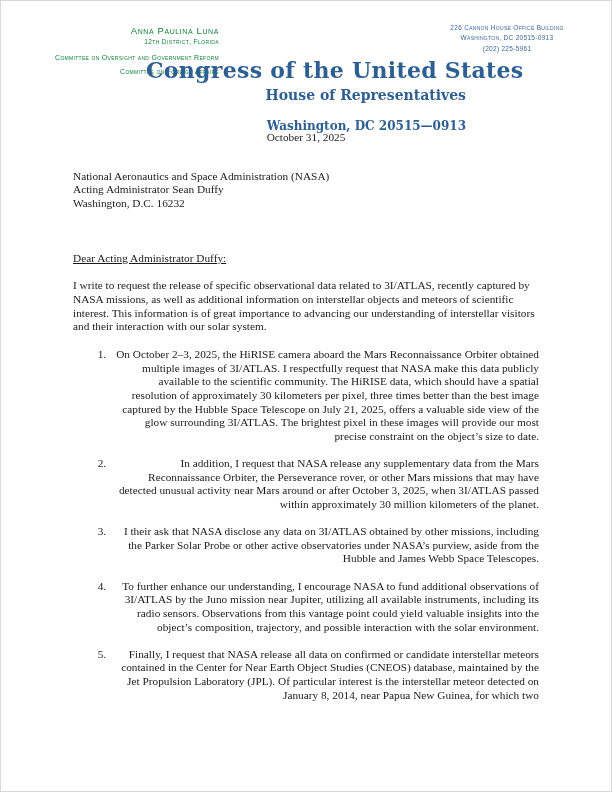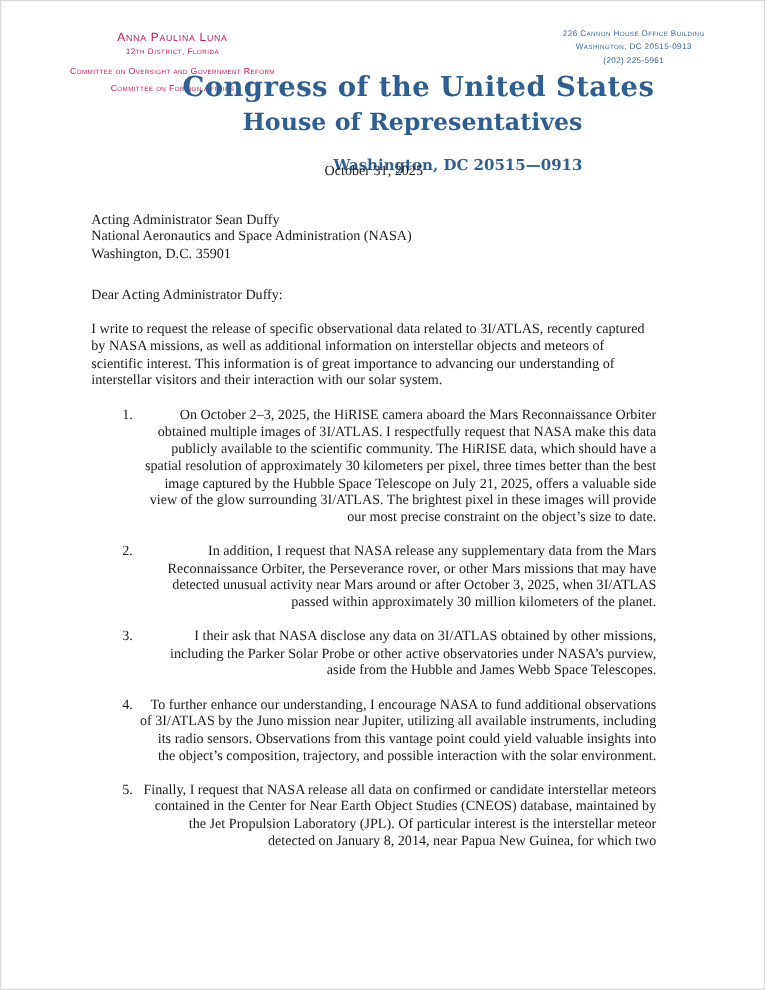--- a/index.html
+++ b/index.html
@@ -10,56 +10,56 @@
     color:#1a1a1a;
     box-sizing:border-box;
     border:1px solid #d9d9d9;
     overflow:hidden;
   }
 
   
   .letterhead { position:absolute; top:0; left:0; right:0; height:125px; }
 
   .lh-left {
-    position:absolute; left:44px; top:24px; width:186px;
-    text-align:center; color:#be185d;
+    position:absolute; left:32px; top:24px; width:186px;
+    text-align:right; color:#15803d;
     font-family:"Liberation Sans", sans-serif;
     font-variant:small-caps;
   }
   .lh-name { font-size:9.5px; letter-spacing:0.6px; }
   .lh-district { font-size:6.5px; margin-top:2px; letter-spacing:0.4px; }
   .lh-committee1 { font-size:7px; margin-top:8px; line-height:1.35; letter-spacing:0.3px; }
   .lh-committee2 { font-size:7px; margin-top:6px; letter-spacing:0.3px; }
 
   .lh-center {
     position:absolute; left:50%; top:56px; transform:translateX(-50%);
     width:320px; text-align:right; color:#2e5f92;
     font-family:"DejaVu Serif", serif; font-weight:bold;
   }
   .lh-congress { font-size:22px; letter-spacing:0.3px; white-space:nowrap; }
-  .lh-house { font-size:19px; margin-top:4px; }
+  .lh-house { font-size:14px; margin-top:4px; }
   .lh-dc { font-size:12px; margin-top:16px; }
 
   .lh-right {
     position:absolute; right:14px; top:22px; width:180px;
     text-align:center; color:#39679b;
     font-family:"Liberation Sans", sans-serif;
     font-variant:small-caps;
     font-size:6.5px; line-height:1.6; letter-spacing:0.3px;
   }
 
   
   .content {
-    position:absolute; top:130px; left:72px; right:86px;
+    position:absolute; top:130px; left:72px; right:72px;
     font-size:11.3px; line-height:1.21;
   }
   .date-line { text-align:center; }
   .recipient-block { margin-top:25px; }
   .recipient-block div { white-space:nowrap; }
-  .salutation { margin-top:19px; }
+  .salutation { margin-top:41px;text-decoration:underline; }
   .intro-paragraph { margin-top:14px; }
   ol.request-list {
     margin:14px 0 0 0;
     padding-left:36px;
   }
   ol.request-list li {
     margin-bottom:13.5px;
     padding-left:2px;
     text-align:right;
   }
@@ -85,23 +85,23 @@
     <div>226 Cannon House Office Building</div>
     <div>Washington, DC 20515-0913</div>
     <div>(202) 225-5961</div>
   </div>
 </div>
 
 <div class="content">
   <div class="date-line">October 31, 2025</div>
 
   <div class="recipient-block">
+    <div>National Aeronautics and Space Administration (NASA)</div>
     <div>Acting Administrator Sean Duffy</div>
-    <div>National Aeronautics and Space Administration (NASA)</div>
-    <div>Washington, D.C. 35901</div>
+    <div>Washington, D.C. 16232</div>
   </div>
 
   <div class="salutation">Dear Acting Administrator Duffy:</div>
 
   <div class="intro-paragraph">I write to request the release of specific observational data related to 3I/ATLAS, recently captured by NASA missions, as well as additional information on interstellar objects and meteors of scientific interest. This information is of great importance to advancing our understanding of interstellar visitors and their interaction with our solar system.</div>
 
   <ol class="request-list">
     <li>On October 2–3, 2025, the HiRISE camera aboard the Mars Reconnaissance Orbiter obtained multiple images of 3I/ATLAS. I respectfully request that NASA make this data publicly available to the scientific community. The HiRISE data, which should have a spatial resolution of approximately 30 kilometers per pixel, three times better than the best image captured by the Hubble Space Telescope on July 21, 2025, offers a valuable side view of the glow surrounding 3I/ATLAS. The brightest pixel in these images will provide our most precise constraint on the object’s size to date.</li>
     <li>In addition, I request that NASA release any supplementary data from the Mars Reconnaissance Orbiter, the Perseverance rover, or other Mars missions that may have detected unusual activity near Mars around or after October 3, 2025, when 3I/ATLAS passed within approximately 30 million kilometers of the planet.</li>
     <li>I their ask that NASA disclose any data on 3I/ATLAS obtained by other missions, including the Parker Solar Probe or other active observatories under NASA’s purview, aside from the Hubble and James Webb Space Telescopes.</li>

